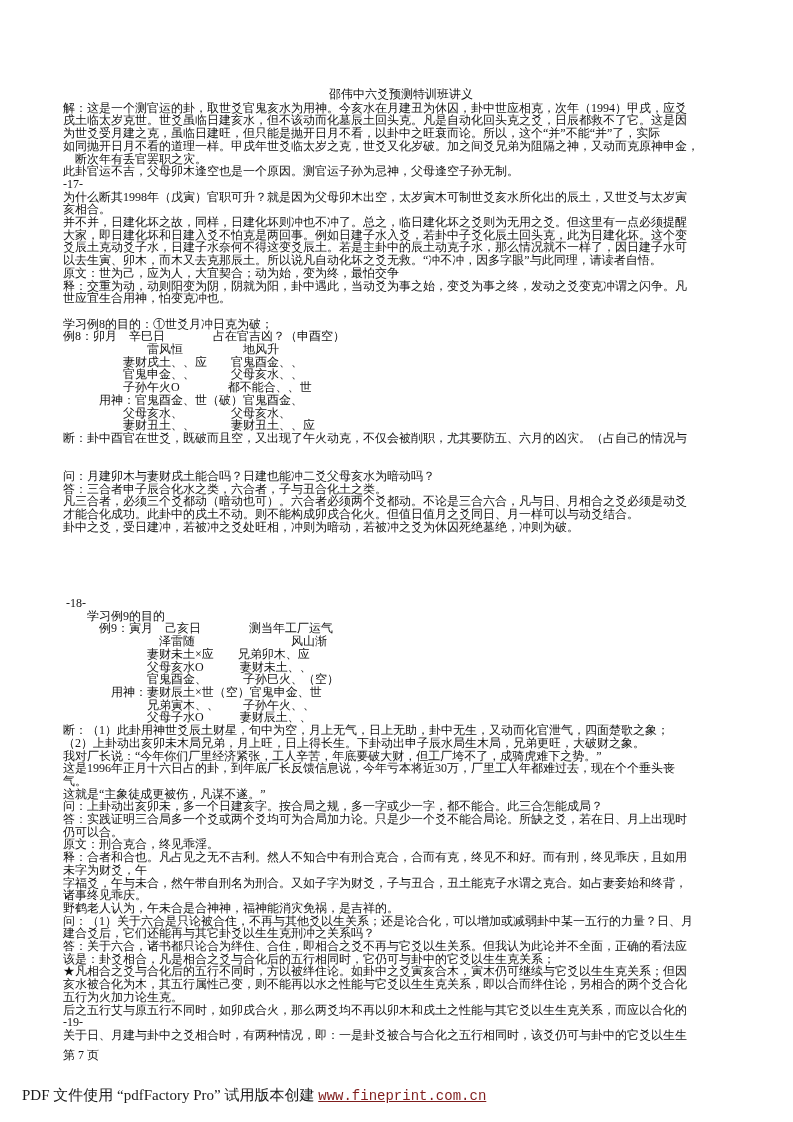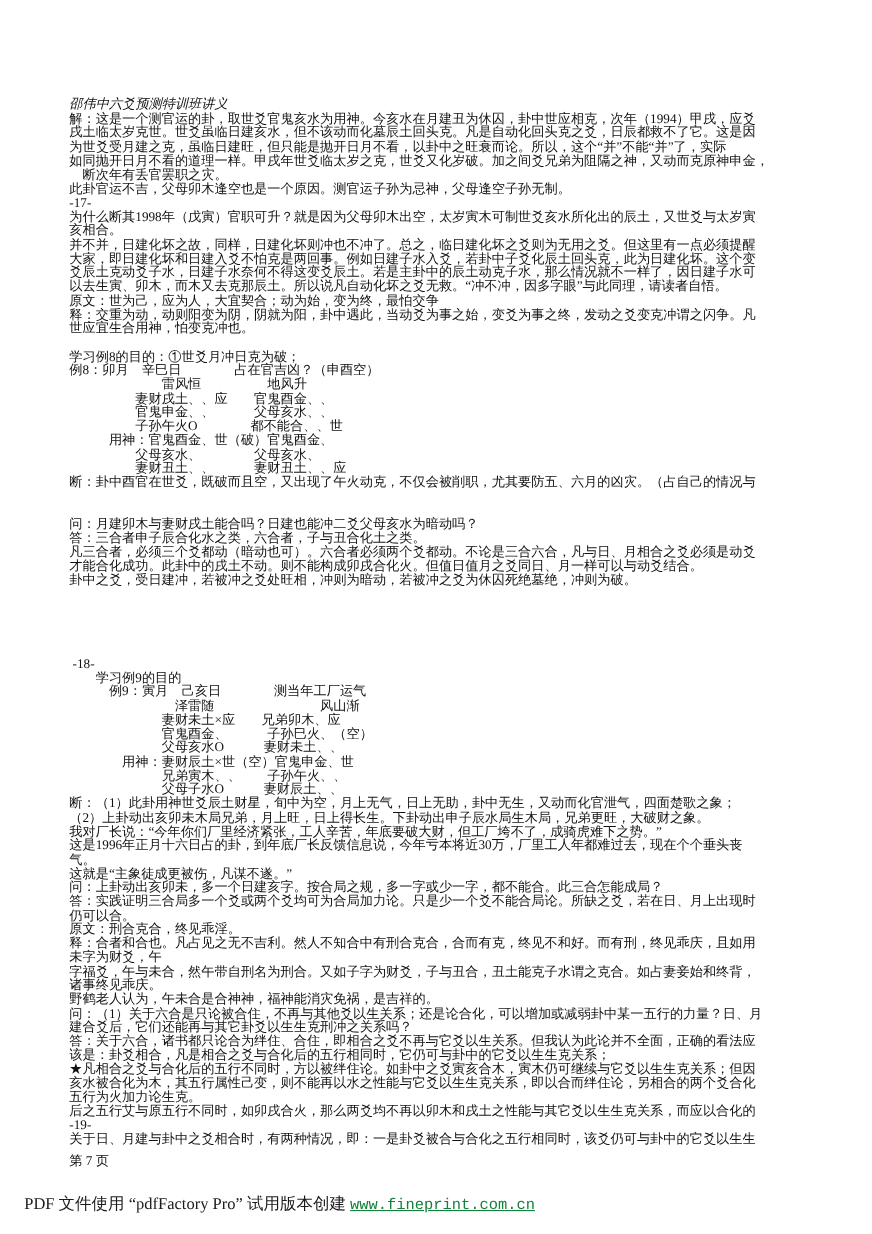--- a/index.html
+++ b/index.html
@@ -5,21 +5,21 @@
   html,body{margin:0;padding:0;}
   body{
     width:793px;height:1122px;background:#ffffff;position:relative;
     font-family:"Liberation Serif","DejaVu Serif",serif;color:#111;
     overflow:hidden;
   }
   .doc{
     position:absolute;left:63px;top:88px;width:676px;
     font-size:12px;line-height:12.7px;
   }
-  .title{text-align:left;white-space:pre;min-height:12.7px;margin-bottom:1px;font-style:italic;}
+  .title{text-align:center;white-space:pre;min-height:12.7px;margin-bottom:1px;}
   .line{white-space:pre;min-height:12.7px;}
   .spacer{width:100%;}
   .page-num{text-align:left;margin-top:7px;white-space:pre;}
   .footer{
     position:absolute;left:22px;top:1085px;font-size:15px;line-height:20px;
     color:#1a1a1a;white-space:pre;
     font-family:"Liberation Serif","DejaVu Serif",serif;
   }
   .footer .link{text-decoration:underline;font-family:"Liberation Mono","DejaVu Sans Mono",monospace;font-size:14px;}
 </style>
@@ -61,22 +61,22 @@
       <div class="line">答：三合者申子辰合化水之类，六合者，子与丑合化土之类。</div>
       <div class="line">凡三合者，必须三个爻都动（暗动也可）。六合者必须两个爻都动。不论是三合六合，凡与日、月相合之爻必须是动爻</div>
       <div class="line">才能合化成功。此卦中的戌土不动。则不能构成卯戌合化火。但值日值月之爻同日、月一样可以与动爻结合。</div>
       <div class="line">卦中之爻，受日建冲，若被冲之爻处旺相，冲则为暗动，若被冲之爻为休囚死绝墓绝，冲则为破。</div>
       <div class="spacer" style="height: 63.5px;"></div>
       <div class="line"> -18-</div>
       <div class="line">　　学习例9的目的</div>
       <div class="line">　　　例9：寅月　己亥日　　　　测当年工厂运气</div>
       <div class="line">　　　　　　　　泽雷随　　　　　　　　风山渐</div>
       <div class="line">　　　　　　　妻财未土×应　　兄弟卯木、应</div>
+      <div class="line">　　　　　　　父母亥水O　　　妻财未土、、</div>
       <div class="line">　　　　　　　官鬼酉金、　　　子孙巳火、（空）</div>
-      <div class="line">　　　　　　　父母亥水O　　　妻财未土、、</div>
       <div class="line">　　　　用神：妻财辰土×世（空）官鬼申金、世</div>
       <div class="line">　　　　　　　兄弟寅木、、　　子孙午火、、</div>
       <div class="line">　　　　　　　父母子水O　　　妻财辰土、、</div>
       <div class="line">断：（1）此卦用神世爻辰土财星，旬中为空，月上无气，日上无助，卦中无生，又动而化官泄气，四面楚歌之象；</div>
       <div class="line">（2）上卦动出亥卯未木局兄弟，月上旺，日上得长生。下卦动出申子辰水局生木局，兄弟更旺，大破财之象。</div>
       <div class="line">我对厂长说：“今年你们厂里经济紧张，工人辛苦，年底要破大财，但工厂垮不了，成骑虎难下之势。”</div>
       <div class="line">这是1996年正月十六日占的卦，到年底厂长反馈信息说，今年亏本将近30万，厂里工人年都难过去，现在个个垂头丧</div>
       <div class="line">气。</div>
       <div class="line">这就是“主象徒成更被伤，凡谋不遂。”</div>
       <div class="line">问：上卦动出亥卯未，多一个日建亥字。按合局之规，多一字或少一字，都不能合。此三合怎能成局？</div>
@@ -95,13 +95,13 @@
       <div class="line">★凡相合之爻与合化后的五行不同时，方以被绊住论。如卦中之爻寅亥合木，寅木仍可继续与它爻以生生克关系；但因</div>
       <div class="line">亥水被合化为木，其五行属性己变，则不能再以水之性能与它爻以生生克关系，即以合而绊住论，另相合的两个爻合化</div>
       <div class="line">五行为火加力论生克。</div>
       <div class="line">后之五行艾与原五行不同时，如卯戌合火，那么两爻均不再以卯木和戌土之性能与其它爻以生生克关系，而应以合化的</div>
       <div class="line">-19-</div>
       <div class="line">关于日、月建与卦中之爻相合时，有两种情况，即：一是卦爻被合与合化之五行相同时，该爻仍可与卦中的它爻以生生</div>
     </div>
   <div class="page-num">第 7 页</div>
 </div>
 
-<div class="footer"><span>PDF 文件使用 “pdfFactory Pro” 试用版本创建 </span><a href="#" class="link" style="color: #15803d; text-align: right;">www.fineprint.com.cn</a></div>
+<div class="footer"><span>PDF 文件使用 “pdfFactory Pro” 试用版本创建 </span><a href="#" class="link" style="color: #7f1d1d; text-align: right;">www.fineprint.com.cn</a></div>
 
 </body></html>

